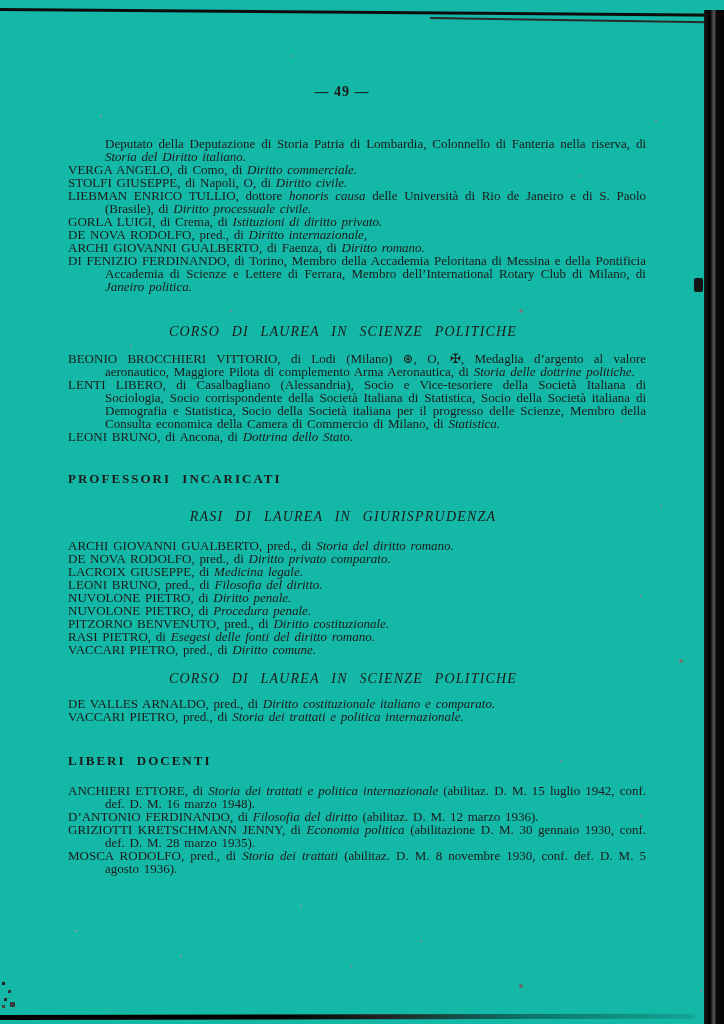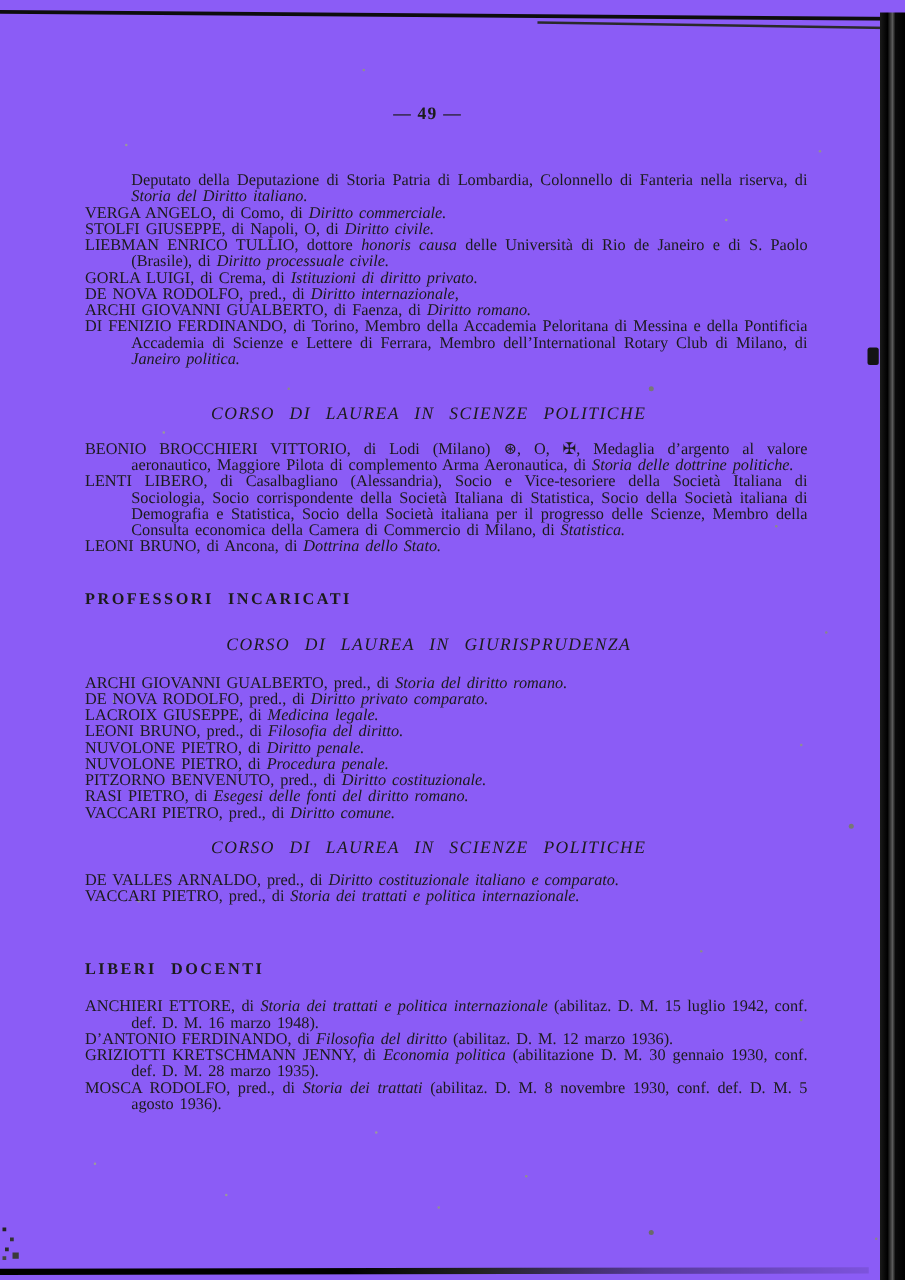--- a/index.html
+++ b/index.html
@@ -3,21 +3,21 @@
 <meta charset="utf-8">
 <style>
   html,body{margin:0;padding:0;}
   body{
     font-family:"Liberation Serif","DejaVu Serif",serif;
     background:#e8e8e6;
   }
   .page{
     position:relative;
     width:724px;height:1024px;
-    background:#8b5cf6;
+    background:#14b8a6;
     overflow:hidden;
     color:#1b1b1b;
   }
   
   .top-line{
     position:absolute;left:0;top:8px;width:724px;height:3px;
     background:#0d0d0d;
     transform:rotate(0.45deg);transform-origin:0 0;
   }
   .top-line-2{
@@ -80,21 +80,21 @@
   }
   .subheading{
     text-align:center;font-style:italic;
     font-size:14px;letter-spacing:1.2px;word-spacing:7px;
     margin-right:28px;
   }
   .text-column > :nth-child(3){margin-top:32px;margin-bottom:14px;}
   .text-column > :nth-child(5){margin-top:29px;margin-bottom:25px;}
   .text-column > :nth-child(6){margin-bottom:16px;}
   .text-column > :nth-child(8){margin-top:16px;margin-bottom:12px;}
-  .text-column > :nth-child(10){margin-top:45px;margin-bottom:17px;}
+  .text-column > :nth-child(10){margin-top:31px;margin-bottom:17px;}
 </style>
 </head>
 <body>
 
 <div class="page">
   <div class="top-line"></div>
   <div class="top-line-2"></div>
   <div class="right-band"></div>
   <div class="edge-blob"></div>
   <div class="bottom-line"></div>
@@ -114,21 +114,21 @@
         <p class="entry"><span>ARCHI GIOVANNI GUALBERTO, di Faenza, di </span><span class="it">Diritto romano.</span></p>
         <p class="entry"><span>DI FENIZIO FERDINANDO, di Torino, Membro della Accademia Peloritana di Messina e della Pontificia Accademia di Scienze e Lettere di Ferrara, Membro dell’International Rotary Club di Milano, di </span><span class="it">Janeiro politica.</span></p>
       </div>
       <div class="subheading">CORSO DI LAUREA IN SCIENZE POLITICHE</div>
       <div>
         <p class="entry"><span>BEONIO BROCCHIERI VITTORIO, di Lodi (Milano) ⊛, O, ✠, Medaglia d’argento al valore aeronautico, Maggiore Pilota di complemento Arma Aeronautica, di </span><span class="it">Storia delle dottrine politiche.</span></p>
         <p class="entry"><span>LENTI LIBERO, di Casalbagliano (Alessandria), Socio e Vice-tesoriere della Società Italiana di Sociologia, Socio corrispondente della Società Italiana di Statistica, Socio della Società italiana di Demografia e Statistica, Socio della Società italiana per il progresso delle Scienze, Membro della Consulta economica della Camera di Commercio di Milano, di </span><span class="it">Statistica.</span></p>
         <p class="entry"><span>LEONI BRUNO, di Ancona, di </span><span class="it">Dottrina dello Stato.</span></p>
       </div>
       <div class="heading">PROFESSORI INCARICATI</div>
-      <div class="subheading">CORSO DI LAUREA IN GIURISPRUDENZA</div>
+      <div class="subheading">RASI DI LAUREA IN GIURISPRUDENZA</div>
       <div>
         <p class="entry"><span>ARCHI GIOVANNI GUALBERTO, pred., di </span><span class="it">Storia del diritto romano.</span></p>
         <p class="entry"><span>DE NOVA RODOLFO, pred., di </span><span class="it">Diritto privato comparato.</span></p>
         <p class="entry"><span>LACROIX GIUSEPPE, di </span><span class="it">Medicina legale.</span></p>
         <p class="entry"><span>LEONI BRUNO, pred., di </span><span class="it">Filosofia del diritto.</span></p>
         <p class="entry"><span>NUVOLONE PIETRO, di </span><span class="it">Diritto penale.</span></p>
         <p class="entry"><span>NUVOLONE PIETRO, di </span><span class="it">Procedura penale.</span></p>
         <p class="entry"><span>PITZORNO BENVENUTO, pred., di </span><span class="it">Diritto costituzionale.</span></p>
         <p class="entry"><span>RASI PIETRO, di </span><span class="it">Esegesi delle fonti del diritto romano.</span></p>
         <p class="entry"><span>VACCARI PIETRO, pred., di </span><span class="it">Diritto comune.</span></p>

